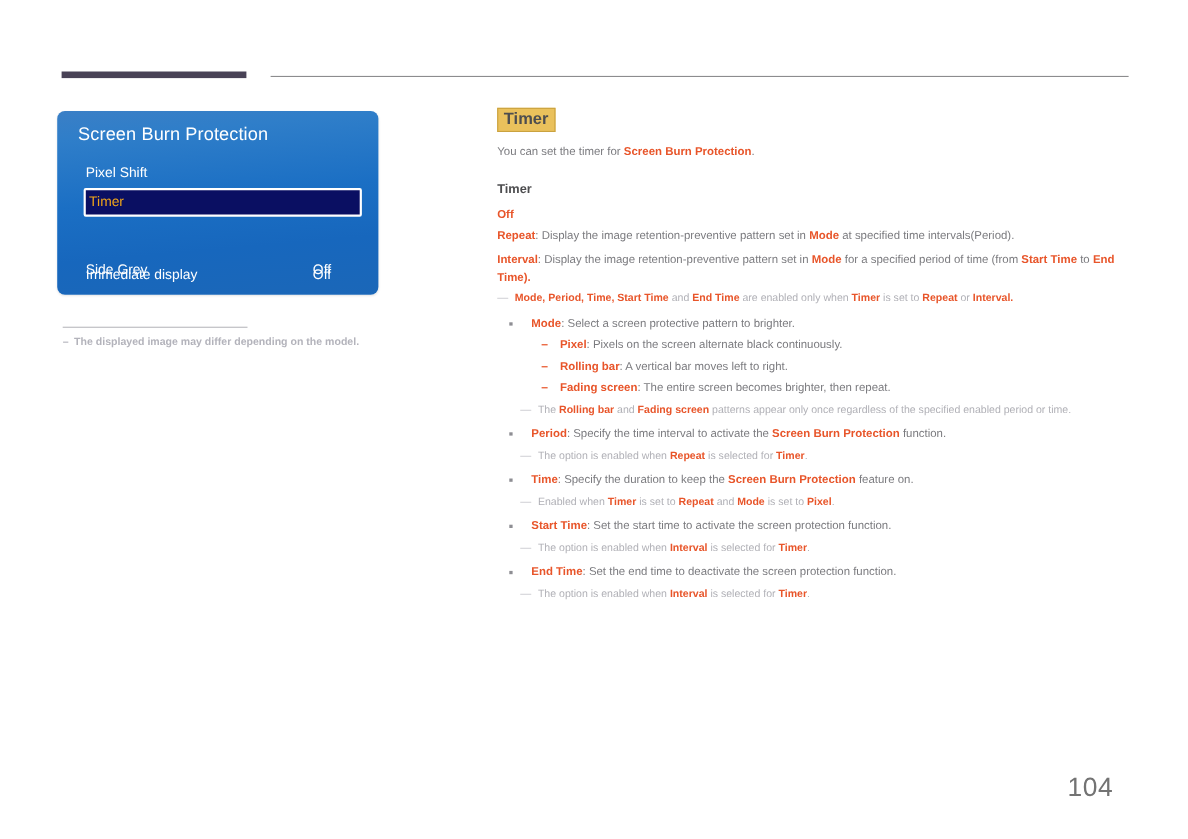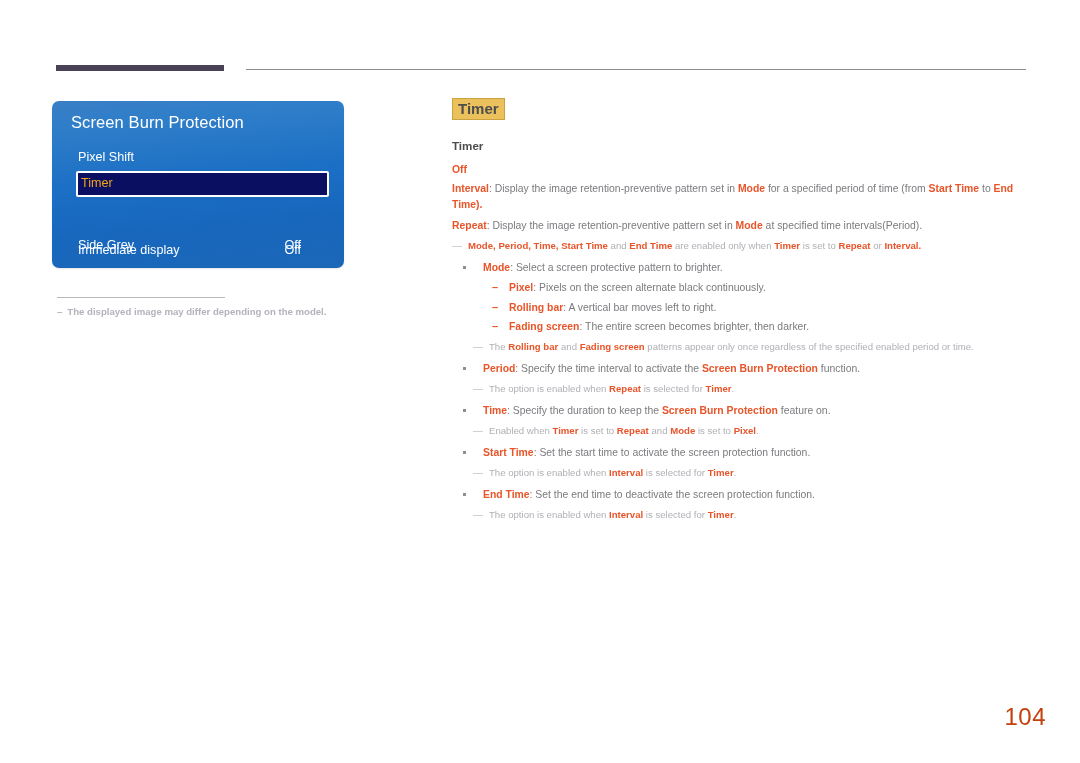--- a/index.html
+++ b/index.html
@@ -205,23 +205,23 @@
     left: 9px; top: -1px;
     color: #e8552a;
     font-size: 11px;
     font-weight: bold;
   }
   .note-indent { margin-left: 15px; }
 
   
   #page-number {
     position: absolute;
-    right: 34px; bottom: 32px;
+    right: 68px; bottom: 32px;
     font-size: 24px;
-    color: #c2410c;
+    color: #737373;
     letter-spacing: 0.5px;
   }
 </style>
 </head>
 <body>
 
 <div id="header-rules">
   <div id="header-dark-bar"></div>
   <div id="header-thin-rule"></div>
 </div>
@@ -251,32 +251,35 @@
 
 <div id="osd-footnote-rule"></div>
 <div id="osd-footnote">
   <span class="dash">–</span><span>The displayed image may differ depending on the model.</span>
 </div>
 
 <div id="content">
 
   <div id="timer-heading">Timer</div>
 
+  <div class="para">
+    <span>You can set the timer for </span><span class="hl">Screen Burn Protection</span><span>.</span>
+  </div>
 
 
   <div id="timer-subheading">Timer</div>
 
   <div id="opt-off">Off</div>
+
+  <div class="opt-line">
+    <span class="hl">Repeat</span><span>: Display the image retention-preventive pattern set in </span><span class="hl">Mode</span><span> at specified time intervals(Period).</span>
+  </div>
 
   <div class="opt-line">
     <span class="hl">Interval</span><span>: Display the image retention-preventive pattern set in </span><span class="hl">Mode</span><span> for a specified period of time (from </span><span class="hl">Start Time</span><span> to </span><span class="hl">End Time</span><span class="hl">).</span>
-  </div>
-
-  <div class="opt-line">
-    <span class="hl">Repeat</span><span>: Display the image retention-preventive pattern set in </span><span class="hl">Mode</span><span> at specified time intervals(Period).</span>
   </div>
 
   <div class="note">
     <span class="notedash">—</span><span class="hl">Mode</span><span class="hl">, </span><span class="hl">Period</span><span class="hl">, </span><span class="hl">Time</span><span class="hl">, </span><span class="hl">Start Time</span><span> and </span><span class="hl">End Time</span><span> are enabled only when </span><span class="hl">Timer</span><span> is set to </span><span class="hl">Repeat</span><span> or </span><span class="hl">Interval</span><span class="hl">.</span>
   </div>
 
   <ul class="bullets">
 
     <li class="bullet">
       <span class="sqdot"></span>
@@ -286,21 +289,21 @@
         <li class="dashitem">
           <span class="dashmark">–</span>
           <span class="hl">Pixel</span><span>: Pixels on the screen alternate black continuously.</span>
         </li>
         <li class="dashitem">
           <span class="dashmark">–</span>
           <span class="hl">Rolling bar</span><span>: A vertical bar moves left to right.</span>
         </li>
         <li class="dashitem">
           <span class="dashmark">–</span>
-          <span class="hl">Fading screen</span><span>: The entire screen becomes brighter, then darker.</span>
+          <span class="hl">Fading screen</span><span>: The entire screen becomes brighter, then repeat.</span>
         </li>
       </ul>
 
       <div class="note note-indent">
         <span class="notedash">—</span><span>The </span><span class="hl">Rolling bar</span><span> and </span><span class="hl">Fading screen</span><span> patterns appear only once regardless of the specified enabled period or time.</span>
       </div>
     </li>
 
     <li class="bullet">
       <span class="sqdot"></span>

